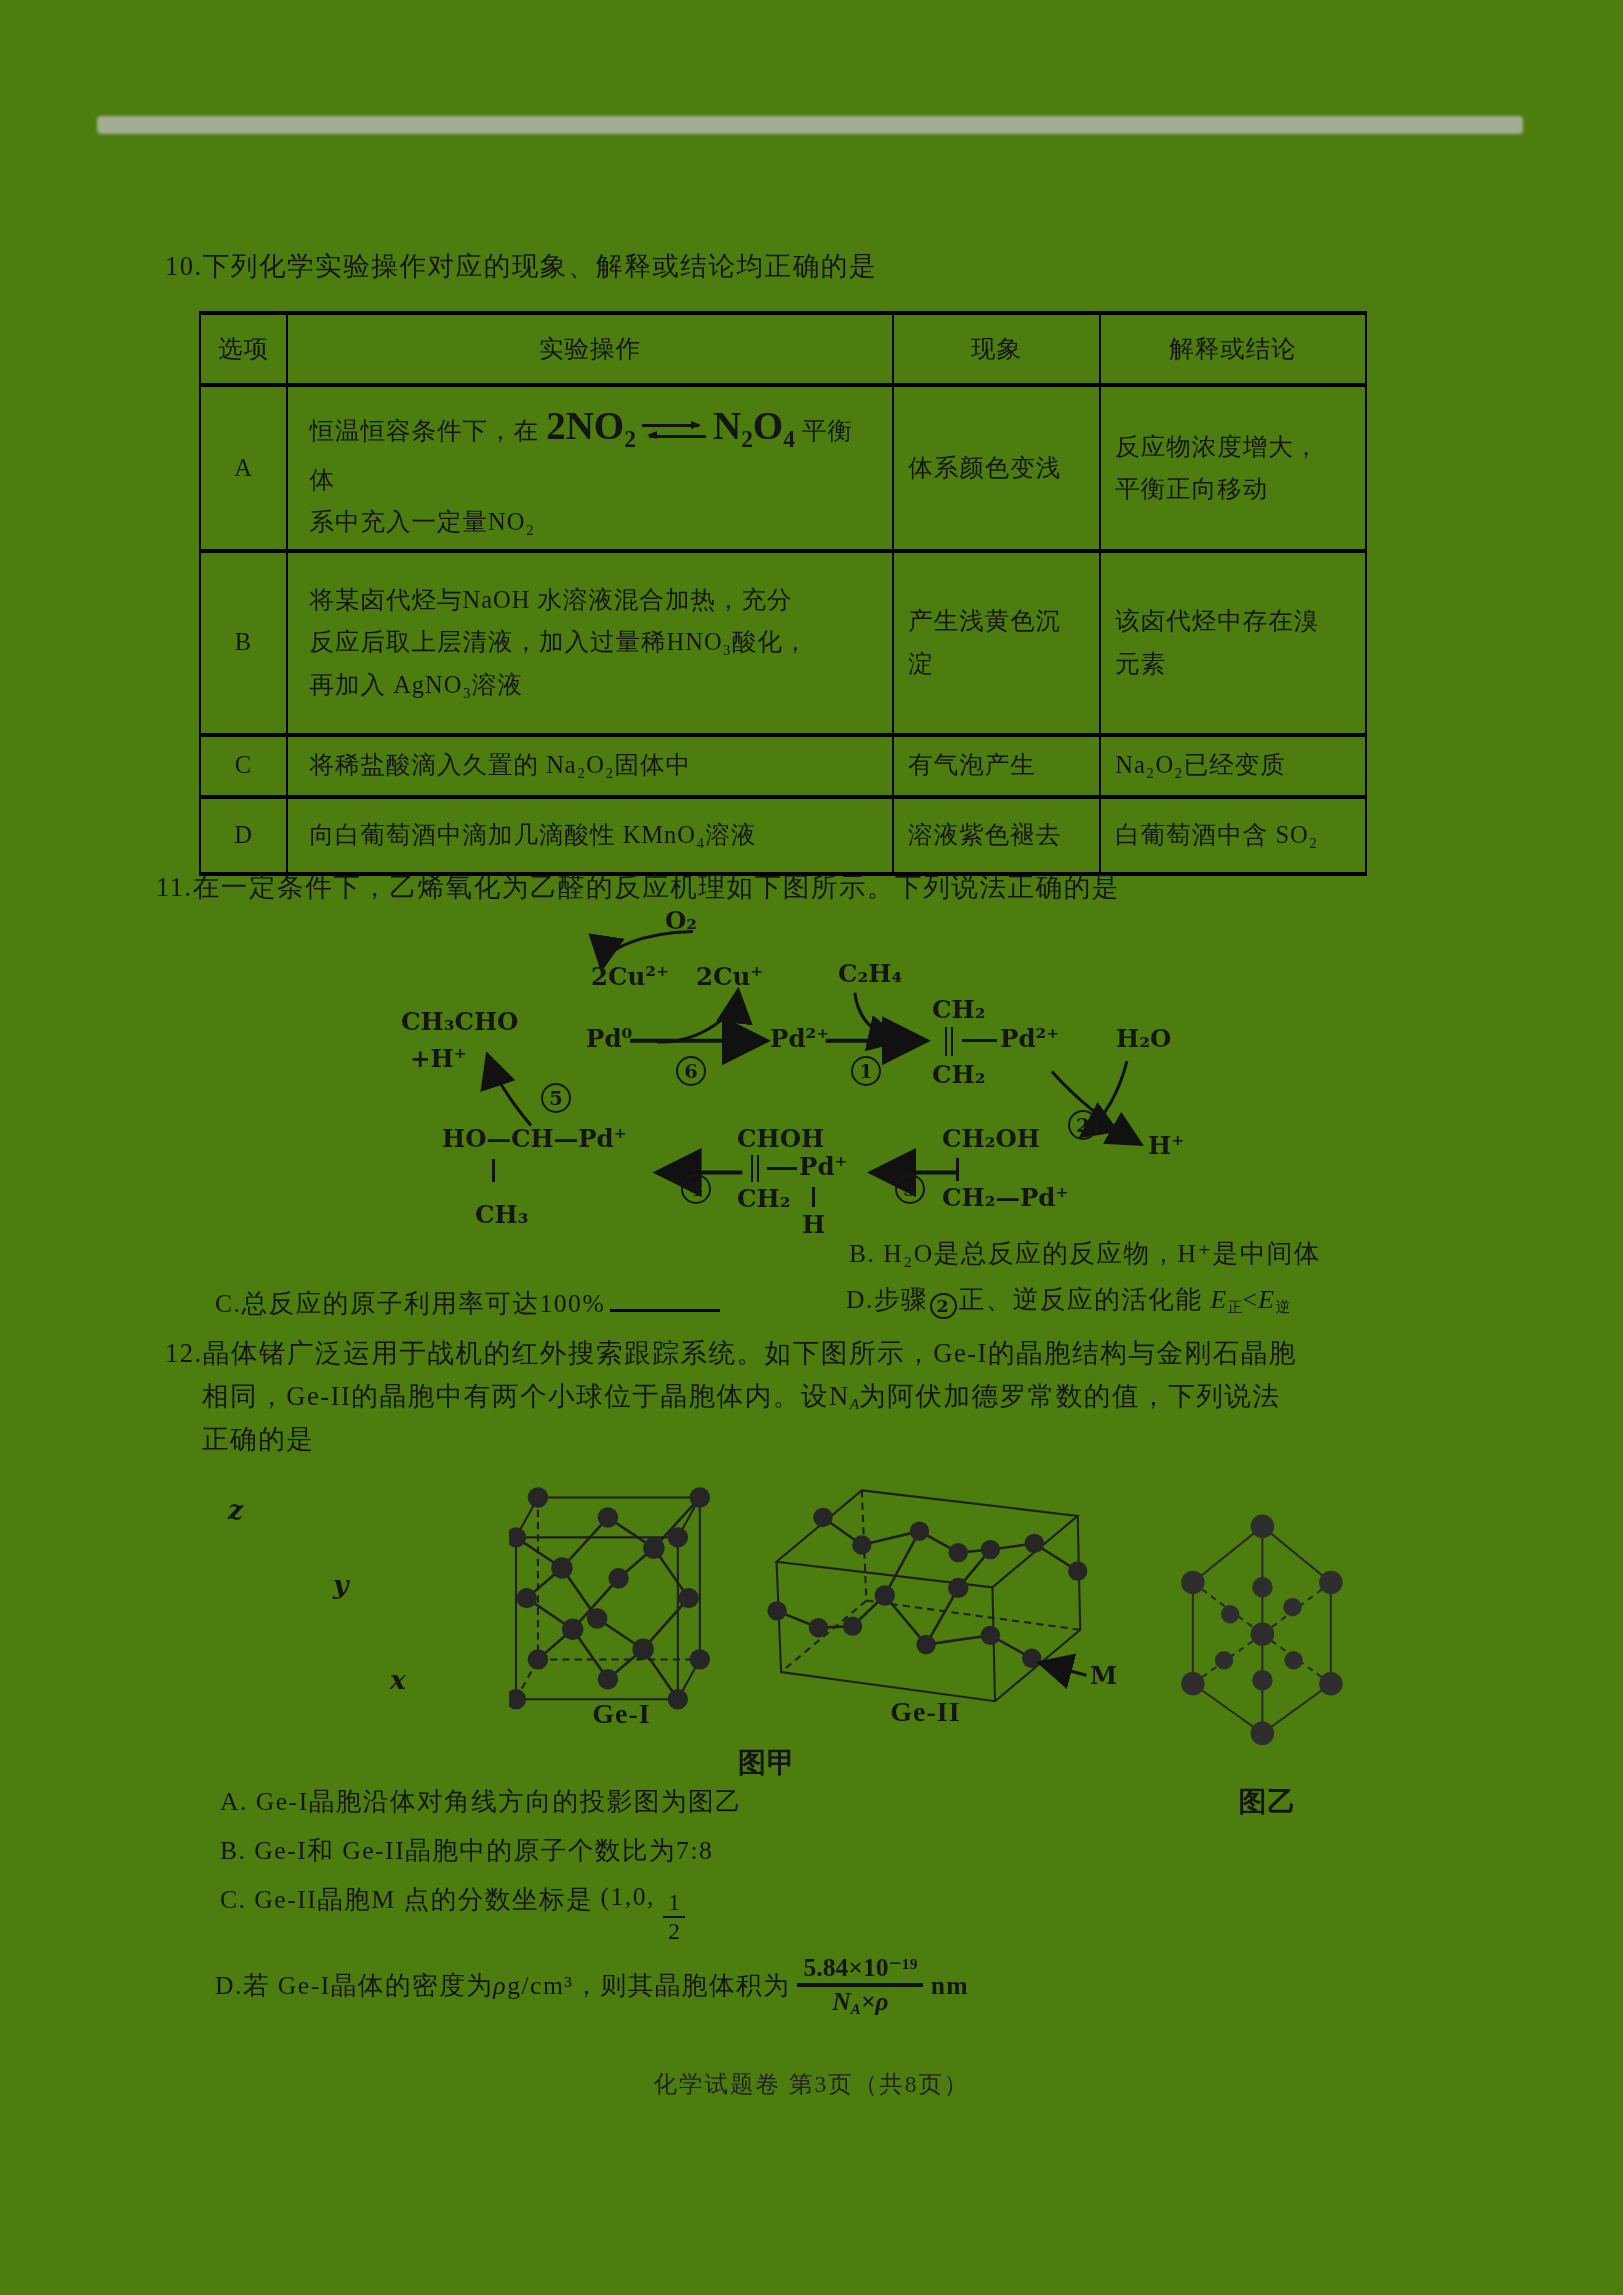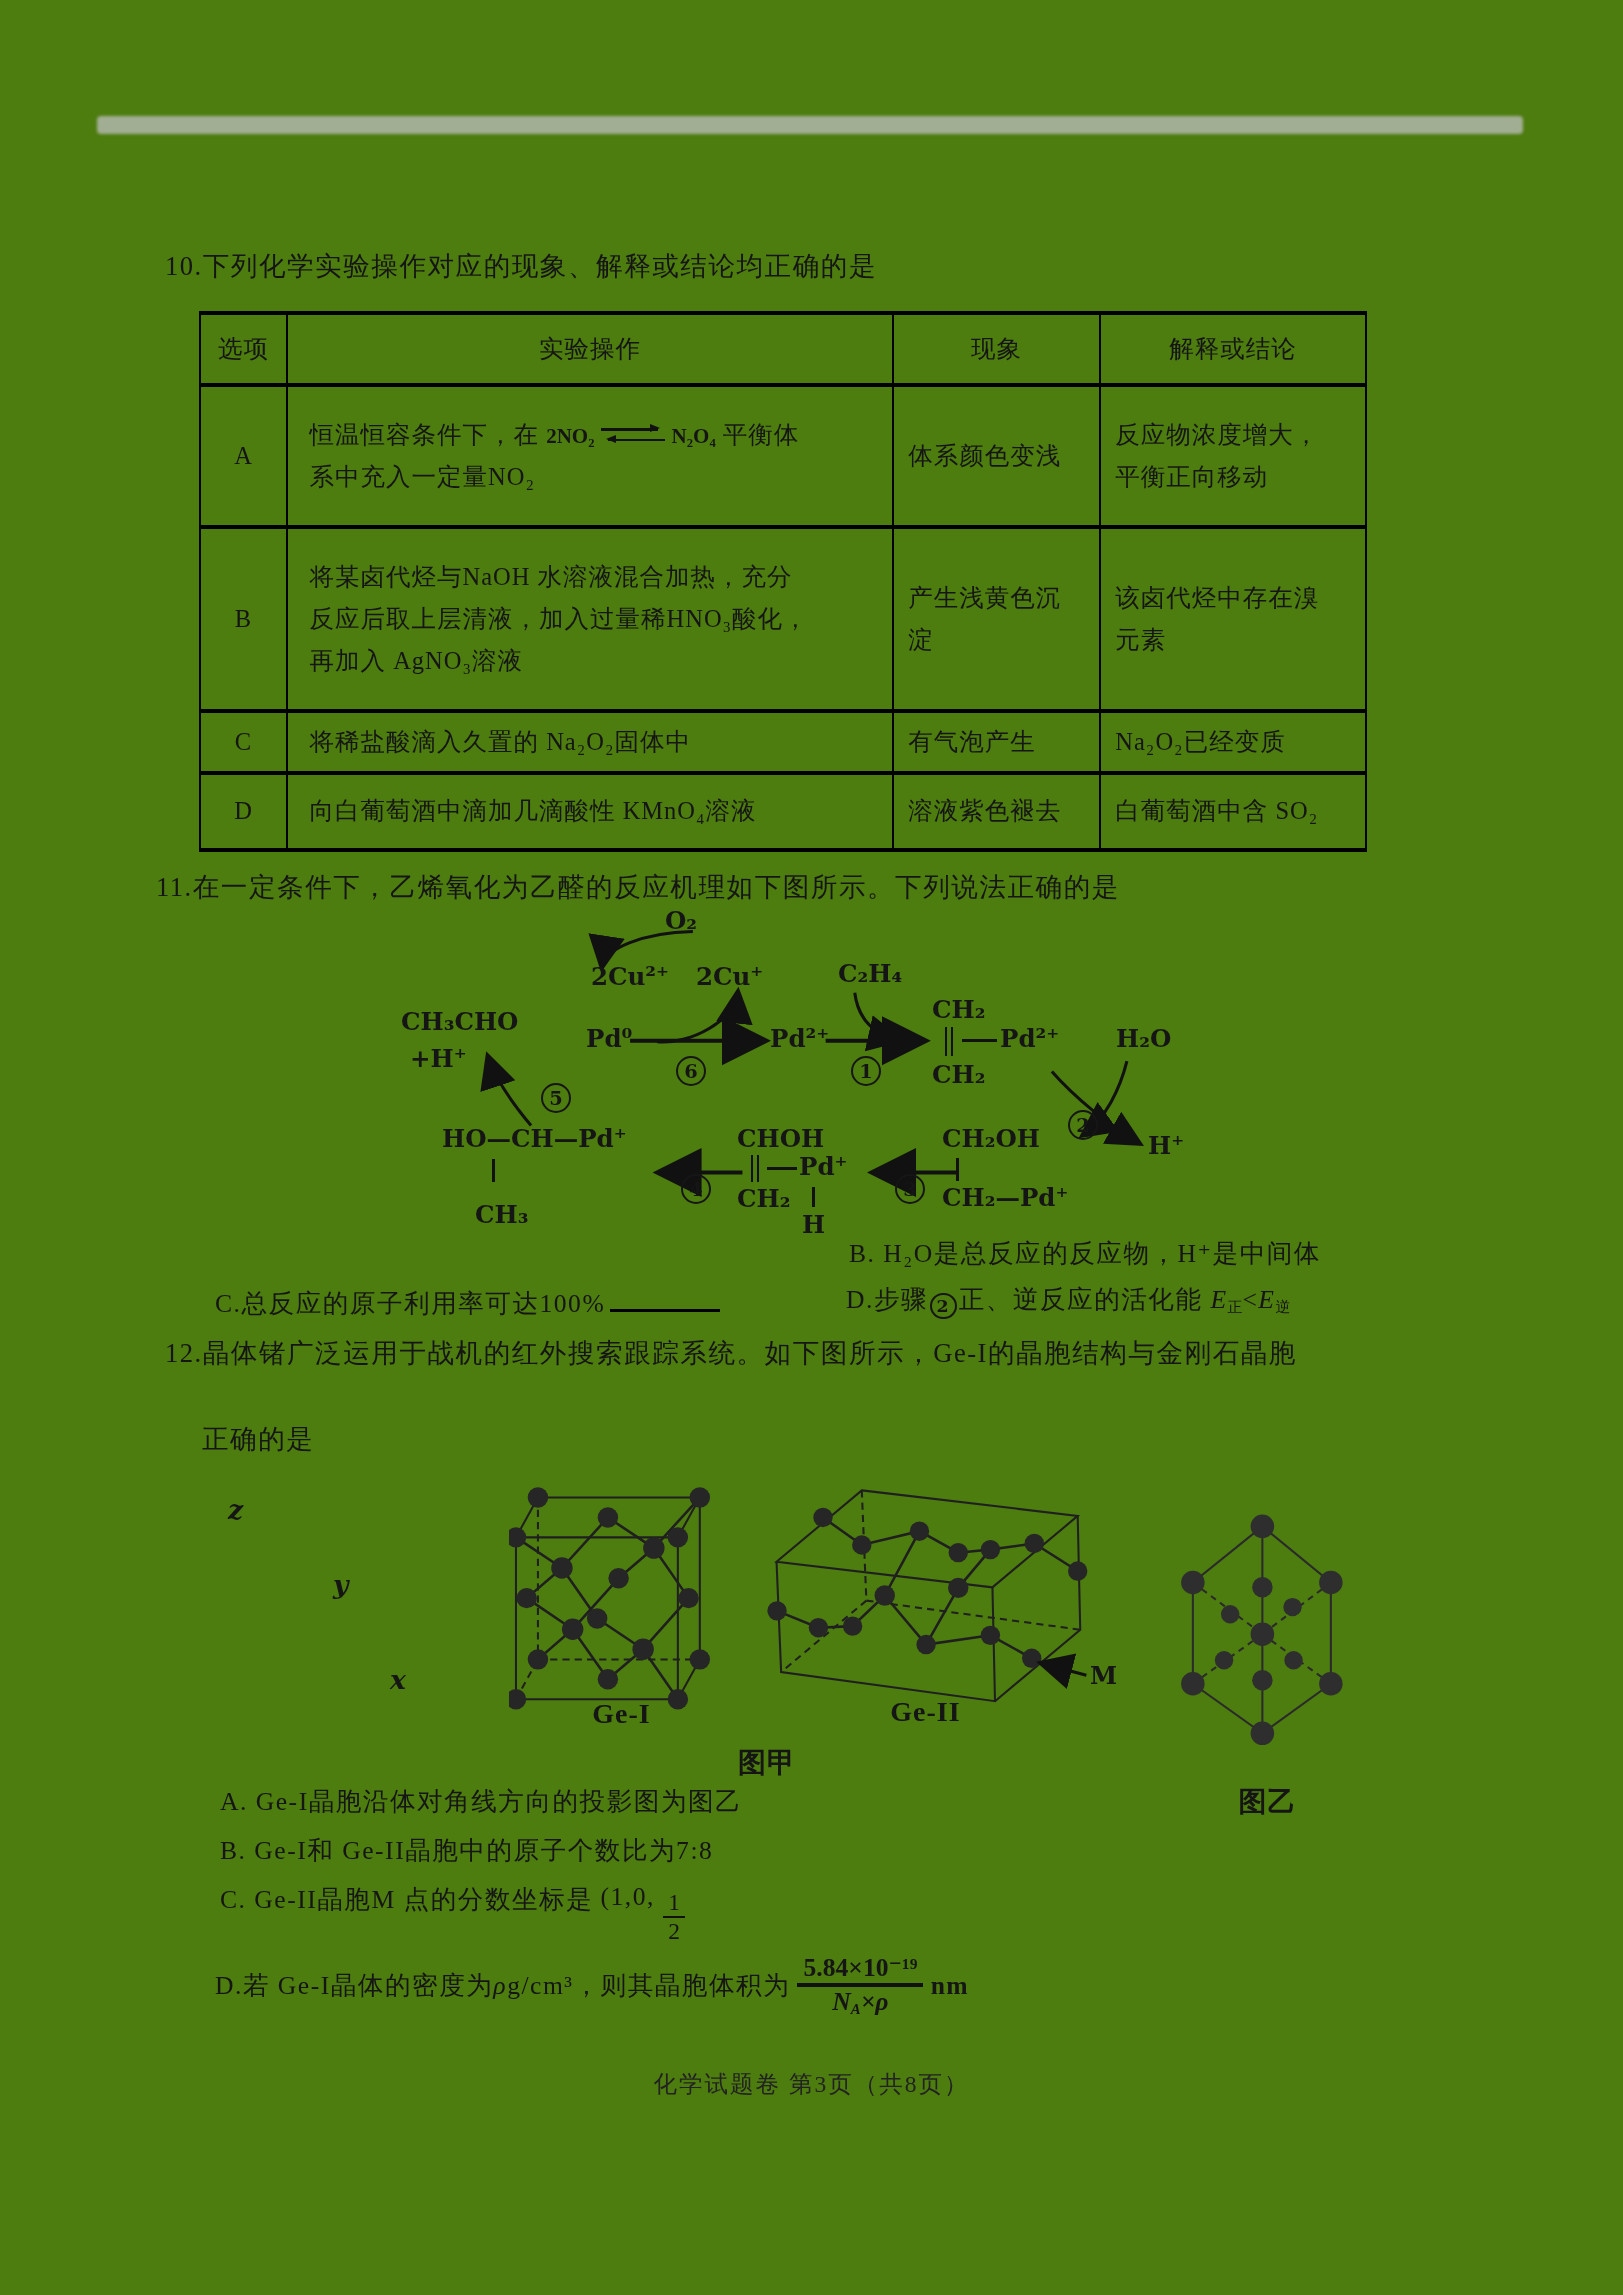--- a/index.html
+++ b/index.html
@@ -11,21 +11,21 @@
   .prelines{white-space:pre-line;}
   .scanband{position:absolute;background:#bfbfbf;opacity:.75;filter:blur(1.5px);border-radius:4.1px;}
 
   
   table.q10{position:absolute;left:199px;top:311px;border-collapse:collapse;table-layout:fixed;
             font-size:24.5px;letter-spacing:1px;}
   table.q10 td{border:2px solid #000;border-top-width:4.1px;border-bottom-width:4.1px;
                vertical-align:middle;padding:5.1px 14.3px;line-height:1.72;}
   table.q10 .c{text-align:center;}
   table.q10 .op{padding-left:21.5px;}
-  .eqwrap{font-size:21px;font-weight:700;letter-spacing:0;white-space:nowrap;}
+  .eqwrap{font-size:39px;font-weight:700;letter-spacing:0;white-space:nowrap;}
   .eqarr{display:inline-block;width:65px;height:22.5px;position:relative;vertical-align:-3.1px;margin:0 6.1px;}
   .eqarr .l1{position:absolute;left:0;top:4.6px;width:57px;height:2.6px;background:#111;}
   .eqarr .l1:after{content:"";position:absolute;right:-2px;top:-3.6px;border-left:10.2px solid #111;
                    border-top:4.6px solid transparent;border-bottom:4.6px solid transparent;}
   .eqarr .l2{position:absolute;left:7.2px;top:15.3px;width:57px;height:2.6px;background:#111;}
   .eqarr .l2:before{content:"";position:absolute;left:-2px;top:-3.6px;border-right:10.2px solid #111;
                     border-top:4.6px solid transparent;border-bottom:4.6px solid transparent;}
 
   
   .mech{position:absolute;left:358px;top:907px;width:920px;height:337px;}
@@ -184,20 +184,21 @@
     <span class="circ" style="left:183px;top:176px;">
         <span>5</span>
       </span>
   </div>
 
   <div class="t opt" style="left:849px;top:1236px;">B. H₂O是总反应的反应物，H⁺是中间体</div>
   <div class="t opt" style="left:215px;top:1282px;"><span>C.总反应的原子利用率可达100%</span><span class="blank"></span></div>
   <div class="t opt" style="left:846px;top:1282px;"><span>D.步骤</span><span class="circ-inline"><span>2</span></span><span>正、逆反应的活化能 </span><span class="ital">E</span><span class="sub">正</span><span>&lt;</span><span class="ital">E</span><span class="sub">逆</span></div>
 
   <div class="t stem" style="left:165px;top:1333px;">12.晶体锗广泛运用于战机的红外搜索跟踪系统。如下图所示，Ge-I的晶胞结构与金刚石晶胞</div>
+  <div class="t stem" style="left:202px;top:1376px;"><span>相同，Ge-II的晶胞中有两个小球位于晶胞体内。设N</span><span class="sub ital">A</span><span>为阿伏加德罗常数的值，下列说法</span></div>
   <div class="t stem" style="left:202px;top:1419px;text-align:center;">正确的是</div>
 
   <div class="axis" style="left:228px;top:1494px;">z</div>
   <div class="axis" style="left:333px;top:1569px;">y</div>
   <div class="axis" style="left:390px;top:1664px;">x</div>
 
   <svg class="crystal" style="left:509px;top:1472px;" width="256" height="240" viewBox="0 0 500 470">
     <g stroke="#1f1f1f" stroke-width="4" fill="none">
       <path d="M13,128 L330,128 L330,445 L13,445 Z"></path>
       <path d="M13,128 L56,50 L373,50 L330,128"></path>

